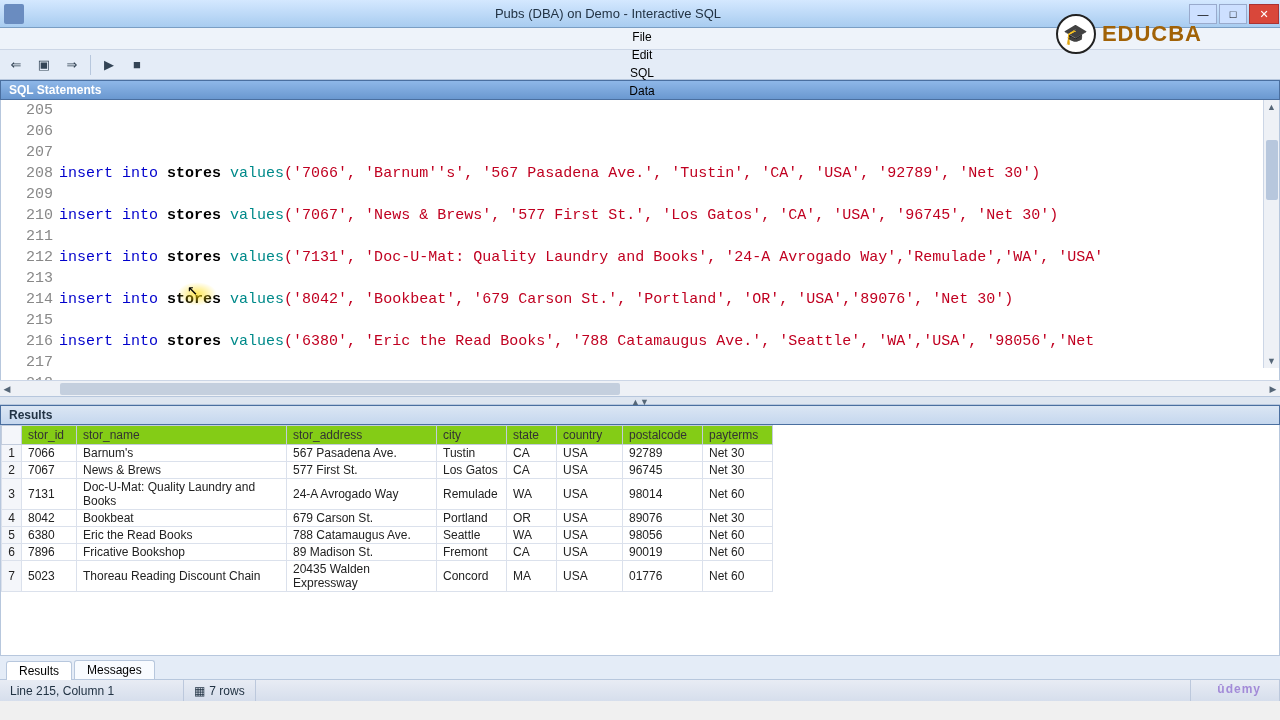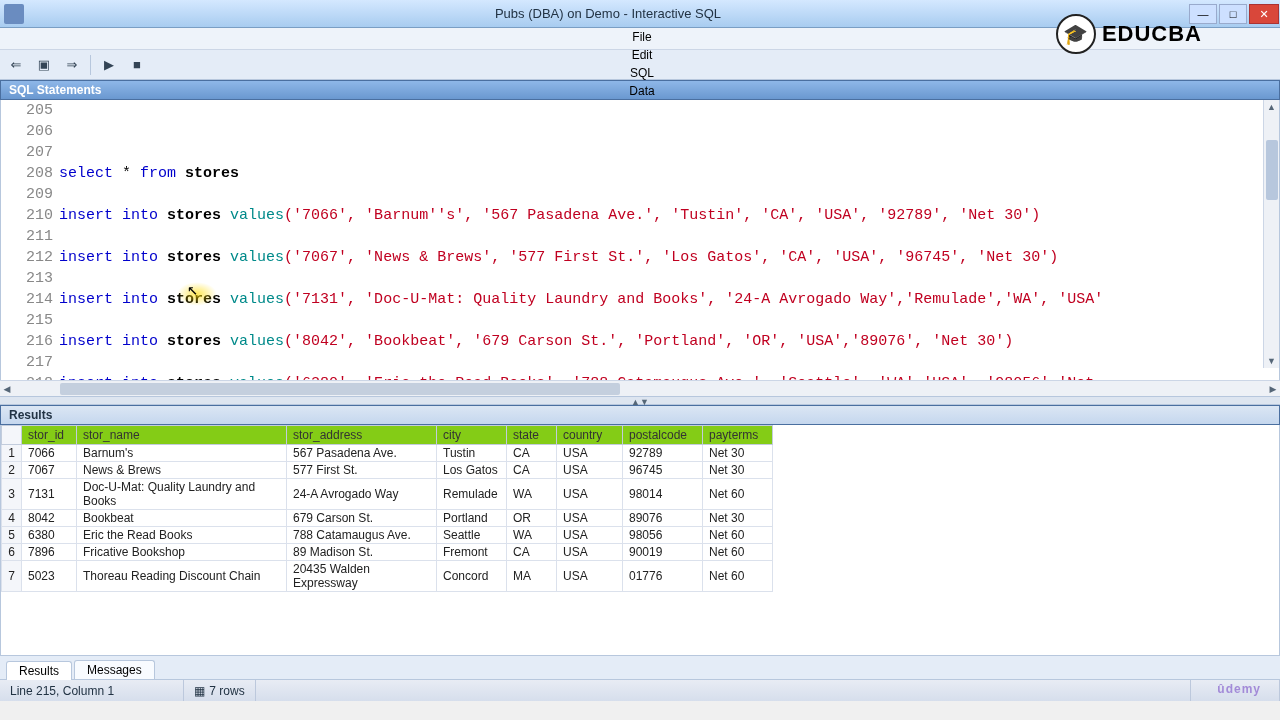--- a/index.html
+++ b/index.html
@@ -52,21 +52,21 @@
 .bot-tab { padding: 2px 12px; border: 1px solid #b7c7dd; border-bottom: none; background: #f8fbff; margin-right: 2px; font-size: 12px; cursor: pointer; border-radius: 3px 3px 0 0; }
 .bot-tab.active { background: #fff; position: relative; top: 1px; }
 
 .statusbar { height: 22px; background: linear-gradient(#e8ecf4,#d6deec); border-top: 1px solid #b7c7dd; display: flex; align-items: center; font-size: 12px; color: #234; }
 .status-cell { border-right: 1px solid #bcc8dc; padding: 0 10px; height: 100%; display: flex; align-items: center; }
 .status-cell.fixed { width: 184px; }
 .status-icon { font-size: 12px; margin-right: 4px; }
 
 .brand-logo { position: absolute; right: 78px; top: 14px; display: flex; align-items: center; gap: 6px; z-index: 5; pointer-events: none; }
 .brand-logo .circ { width: 40px; height: 40px; border-radius: 50%; border: 2px solid #222; background: #fff; display: flex; align-items: center; justify-content: center; font-size: 20px; font-weight: bold; }
-.brand-logo .txt { font-size: 22px; font-weight: 700; color: #000000; letter-spacing: 1px; }
+.brand-logo .txt { font-size: 22px; font-weight: 700; color: #a16207; letter-spacing: 1px; }
 .udemy-tag { position: absolute; right: 19px; bottom: 24px; font-size: 12px; color: #a38bd8; font-weight: bold; letter-spacing: 1px; }
 </style>
 </head>
 <body>
 
 <div class="titlebar">
   <div class="titlebar-icon"></div>
   <div class="titlebar-title">Pubs (DBA) on Demo - Interactive SQL</div>
   <div class="win-controls">
     <div class="win-btn">—</div>
@@ -109,21 +109,20 @@
       <div>212</div>
       <div>213</div>
     <div>214</div>
       <div>215</div>
       <div>216</div>
     <div>217</div>
       <div>218</div>
   </div>
   <div class="code">
 <div class="code-line"></div>
-<div class="code-line"><span class="kw">select</span> <span class="plain">*</span> <span class="kw">from</span> <span class="ident">stores</span></div>
 <div class="code-line"><span class="kw">insert</span> <span class="kw">into</span> <span class="ident">stores</span> <span class="func">values</span><span class="str">('7066', 'Barnum''s', '567 Pasadena Ave.', 'Tustin', 'CA', 'USA', '92789', 'Net 30')</span></div>
 <div class="code-line"><span class="kw">insert</span> <span class="kw">into</span> <span class="ident">stores</span> <span class="func">values</span><span class="str">('7067', 'News &amp; Brews', '577 First St.', 'Los Gatos', 'CA', 'USA', '96745', 'Net 30')</span></div>
 <div class="code-line"><span class="kw">insert</span> <span class="kw">into</span> <span class="ident">stores</span> <span class="func">values</span><span class="str">('7131', 'Doc-U-Mat: Quality Laundry and Books', '24-A Avrogado Way','Remulade','WA', 'USA'</span></div>
 <div class="code-line"><span class="kw">insert</span> <span class="kw">into</span> <span class="ident">stores</span> <span class="func">values</span><span class="str">('8042', 'Bookbeat', '679 Carson St.', 'Portland', 'OR', 'USA','89076', 'Net 30')</span></div>
 <div class="code-line"><span class="kw">insert</span> <span class="kw">into</span> <span class="ident">stores</span> <span class="func">values</span><span class="str">('6380', 'Eric the Read Books', '788 Catamaugus Ave.', 'Seattle', 'WA','USA', '98056','Net</span></div>
 
 
 
 
 

